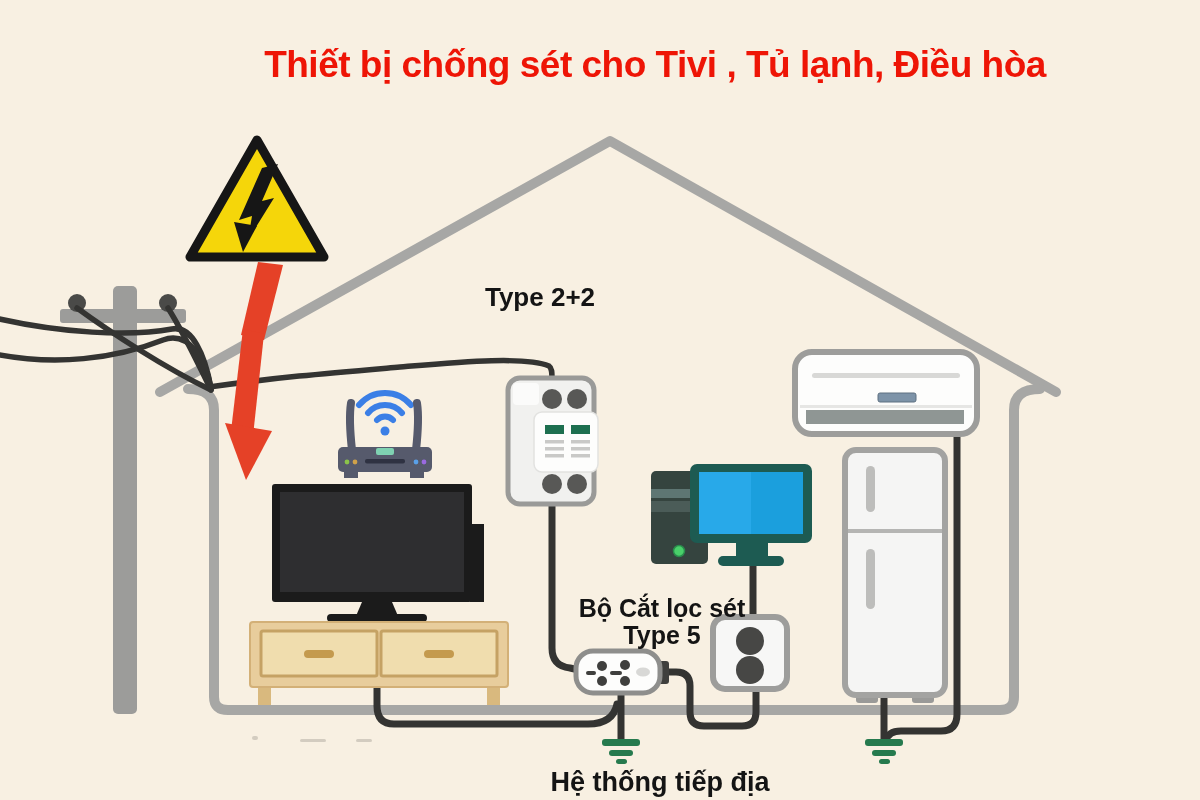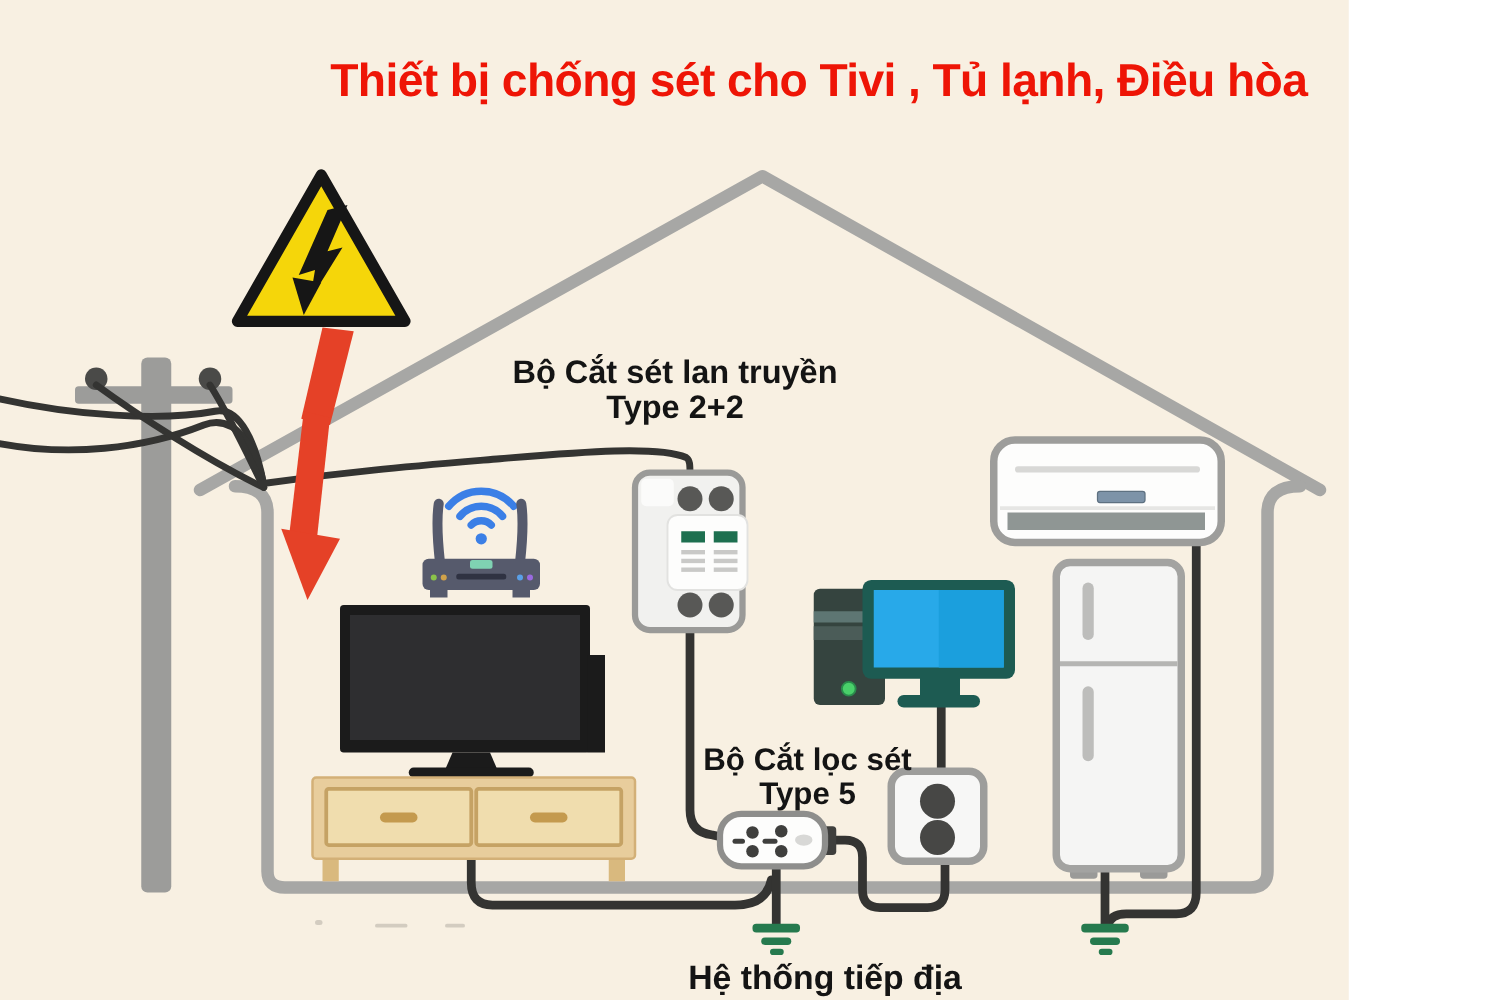--- a/index.html
+++ b/index.html
@@ -3,35 +3,35 @@
 <meta charset="utf-8">
 <style>
   :root{
     --c-background:#f8f0e2; --c-title-red:#ee1506; --c-lightning-red:#e54127;
     --c-warning-yellow:#f5d60a; --c-house-gray:#a7a7a5; --c-wire-black:#343432;
     --c-ground-green:#267a4e; --c-wifi-blue:#3b7fe6; --c-screen-blue:#28a9e9;
     --c-cabinet-wood:#e8cd9c; --c-label-black:#141414;
   }
   html,body{margin:0;padding:0;}
   .stage{
-    position:relative; width:1079px; height:800px; overflow:hidden;
+    position:relative; width:1200px; height:800px; overflow:hidden;
     background:var(--c-background);
     font-family:"Liberation Sans","DejaVu Sans",sans-serif;
   }
   .scene{position:absolute; left:0; top:0;}
   .powerline{fill:none; stroke:var(--c-wire-black); stroke-width:5.5; stroke-linecap:round;}
   .wire{fill:none; stroke:var(--c-wire-black); stroke-width:7; stroke-linecap:round; stroke-linejoin:round;}
   .houseline{fill:none; stroke:var(--c-house-gray); stroke-width:10; stroke-linecap:round; stroke-linejoin:round;}
   .lbl{position:absolute; text-align:center; font-weight:bold; color:var(--c-label-black); line-height:1.08;}
   .title{
     position:absolute; top:44px; left:150px; width:1010px; text-align:center;
     font-size:37px; font-weight:bold; letter-spacing:-0.5px; color:var(--c-title-red);
   }
   .lbl-type12{top:283px; left:390px; width:300px; font-size:26px;}
-  .lbl-type3{top:595px; left:496px; width:300px; font-size:25px;}
+  .lbl-type3{top:595px; left:512px; width:300px; font-size:25px;}
   .lbl-ground{top:768px; left:510px; width:300px; font-size:27px;}
 </style>
 </head>
 <body>
 
 <div class="stage">
 
   <svg class="scene" width="1200" height="800" viewBox="0 0 1200 800">
 
     <g>
@@ -195,21 +195,20 @@
     <g fill="#00000026">
       <rect x="252" y="736" width="6" height="4" rx="2"></rect>
       <rect x="300" y="739" width="26" height="3" rx="1.5"></rect>
       <rect x="356" y="739" width="16" height="3" rx="1.5"></rect>
     </g>
   </svg>
 
   <div class="title">Thiết bị chống sét cho Tivi , Tủ lạnh, Điều hòa</div>
 
   <div class="lbl lbl-type12">
-    <div>Bộ Cắt sét lan truyền</div>
     <div>Type 2+2</div>
   </div>
 
   <div class="lbl lbl-type3">
     <div>Bộ Cắt lọc sét</div>
     <div>Type 5</div>
   </div>
 
   <div class="lbl lbl-ground">Hệ thống tiếp địa</div>
 </div>

